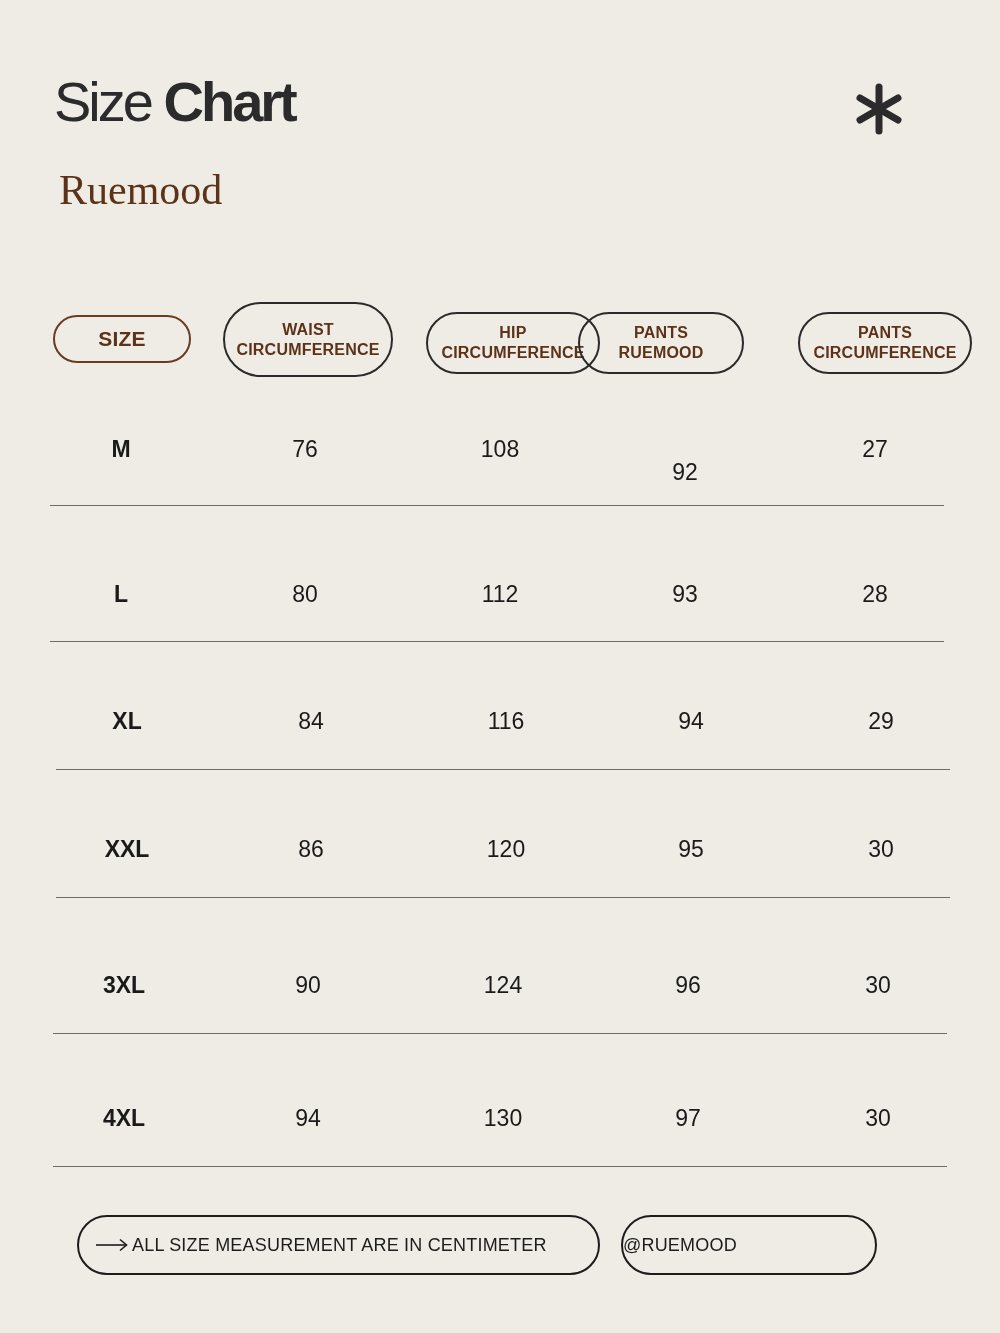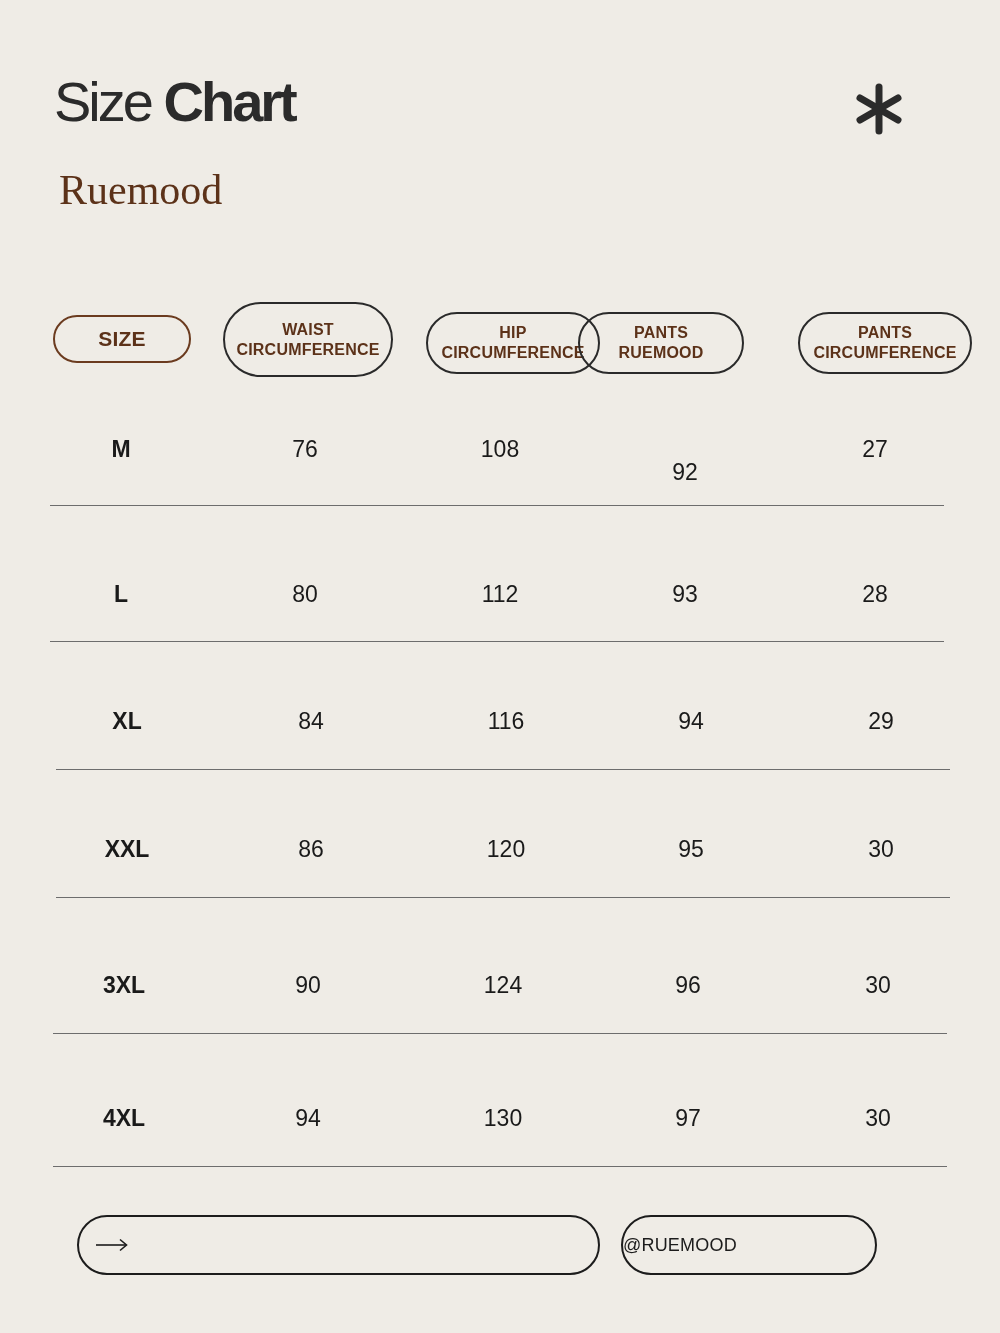--- a/index.html
+++ b/index.html
@@ -146,16 +146,17 @@
   <div class="cell" style="left:688px; top:1104px;">97</div>
   <div class="cell" style="left:878px; top:1104px;">30</div>
 </div>
 <div class="rule" style="left:53px; width:894px; top:1166px;"></div>
 
 <div class="foot" style="left:77px; top:1215px; width:523px; height:60px; padding-left:16px;">
   <svg class="arrow" viewBox="0 0 34 14">
     <line x1="1" y1="7" x2="31" y2="7" stroke="#1c1c1c" stroke-width="1.6"></line>
     <polyline points="25,1.5 31.5,7 25,12.5" fill="none" stroke="#1c1c1c" stroke-width="1.6"></polyline>
   </svg>
+  <span>ALL SIZE MEASUREMENT ARE IN CENTIMETER</span>
 </div>
 <div class="foot" style="left:621px; top:1215px; width:256px; height:60px; justify-content:flex-start;">
   <span>@RUEMOOD</span>
 </div>
 
 </body></html>

